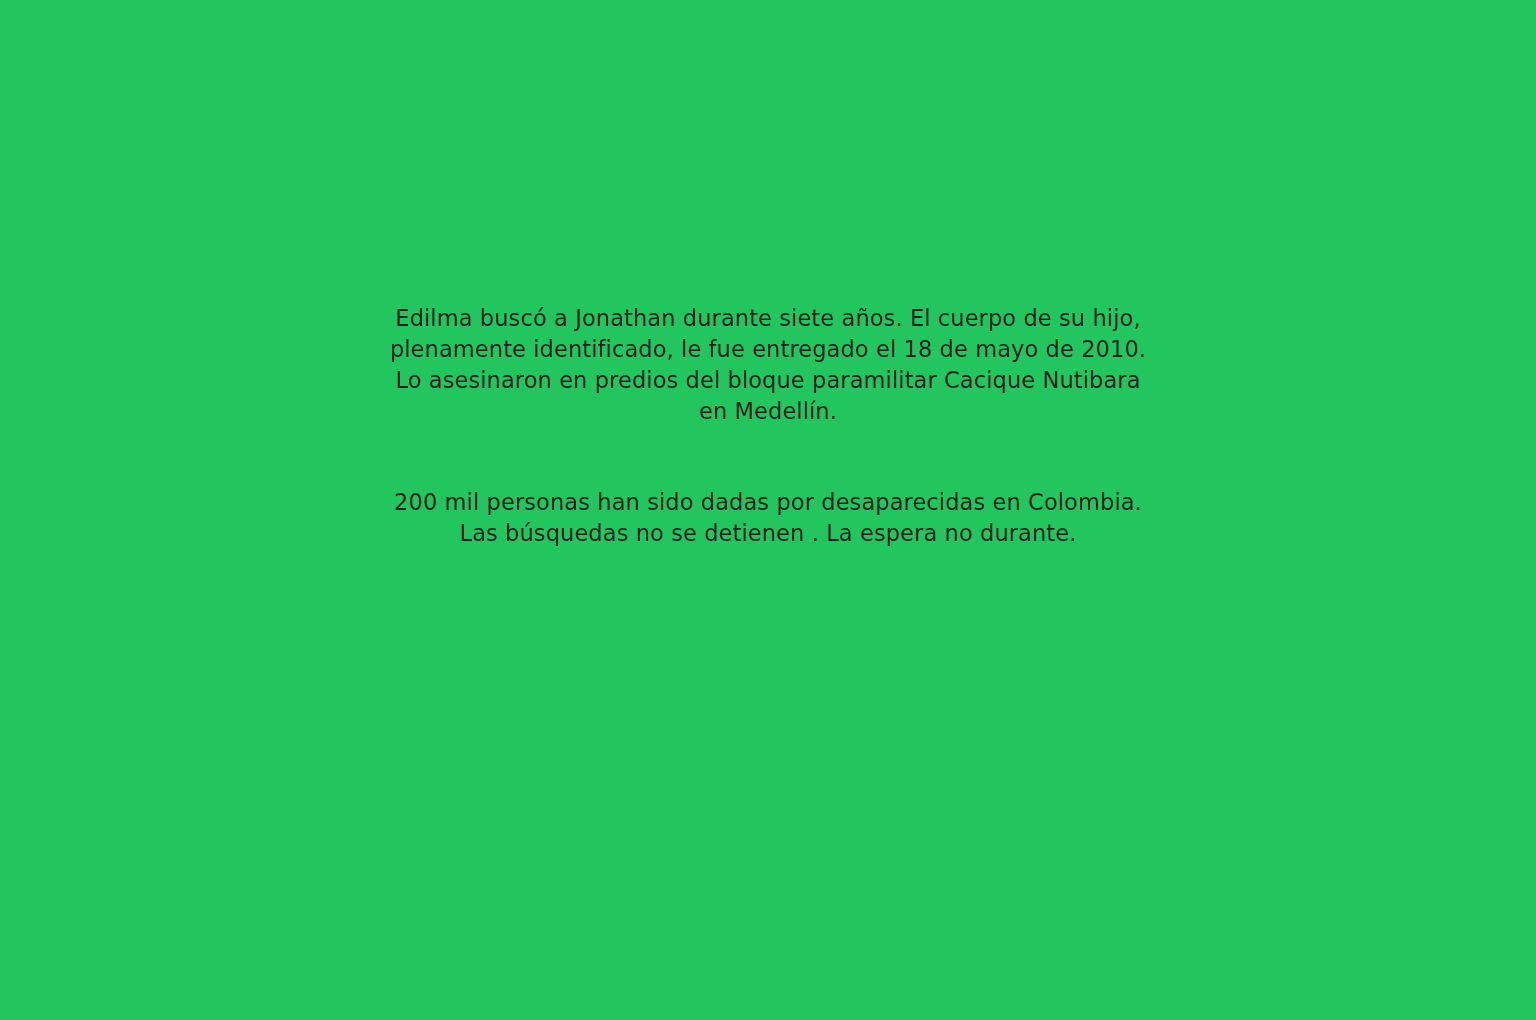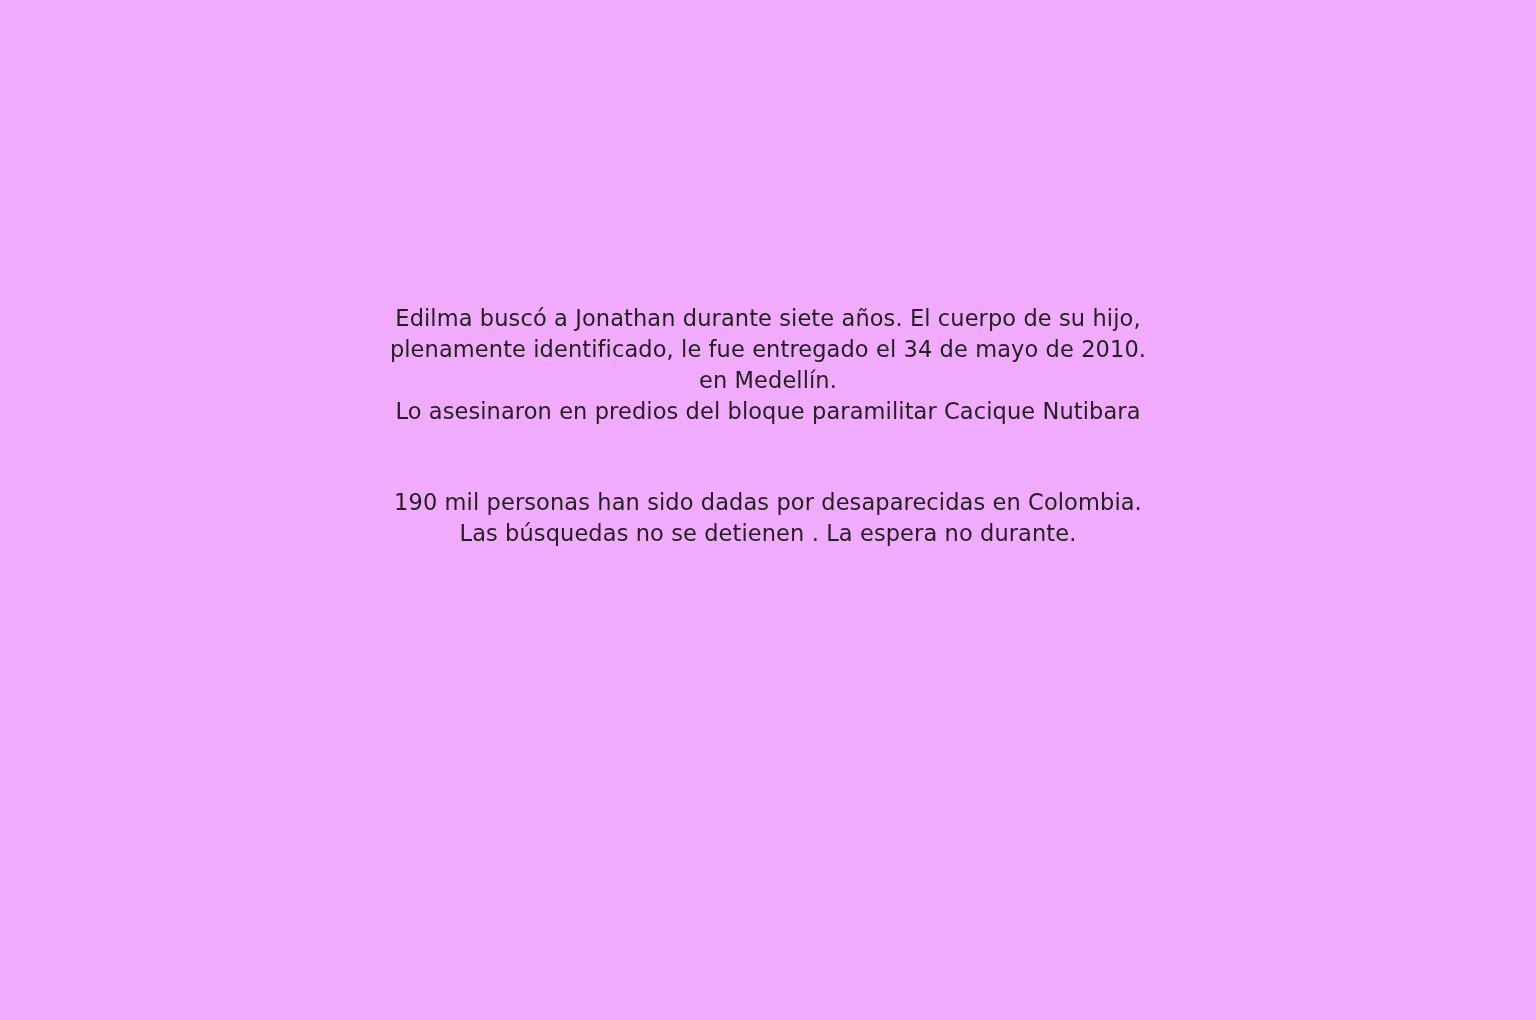--- a/index.html
+++ b/index.html
@@ -10,21 +10,21 @@
     width: 1536px;
     height: 1020px;
     background: #ffffff;
     font-family: "DejaVu Sans", sans-serif;
     overflow: hidden;
   }
   .page {
     position: relative;
     width: 1536px;
     height: 1020px;
-    background: #f0abfc;
+    background: #22c55e;
   }
   .text-block {
     position: absolute;
     left: 50%;
     transform: translateX(-50%);
     width: 760px;
     text-align: center;
     color: #221f1f;
     font-family: "DejaVu Sans", sans-serif;
     font-size: 22.5px;
@@ -43,23 +43,23 @@
     white-space: nowrap;
   }
 </style>
 </head>
 <body>
 
 <div class="page">
 
   <div class="text-block block-one">
     <span class="para-line">Edilma buscó a Jonathan durante siete años. El cuerpo de su hijo,</span>
-    <span class="para-line">plenamente identificado, le fue entregado el 34 de mayo de 2010.</span>
+    <span class="para-line">plenamente identificado, le fue entregado el 18 de mayo de 2010.</span>
+    <span class="para-line">Lo asesinaron en predios del bloque paramilitar Cacique Nutibara</span>
     <span class="para-line">en Medellín.</span>
-    <span class="para-line">Lo asesinaron en predios del bloque paramilitar Cacique Nutibara</span>
   </div>
 
   <div class="text-block block-two">
-    <span class="para-line">190 mil personas han sido dadas por desaparecidas en Colombia.</span>
+    <span class="para-line">200 mil personas han sido dadas por desaparecidas en Colombia.</span>
     <span class="para-line">Las búsquedas no se detienen . La espera no durante.</span>
   </div>
 
 </div>
 
 </body></html>

